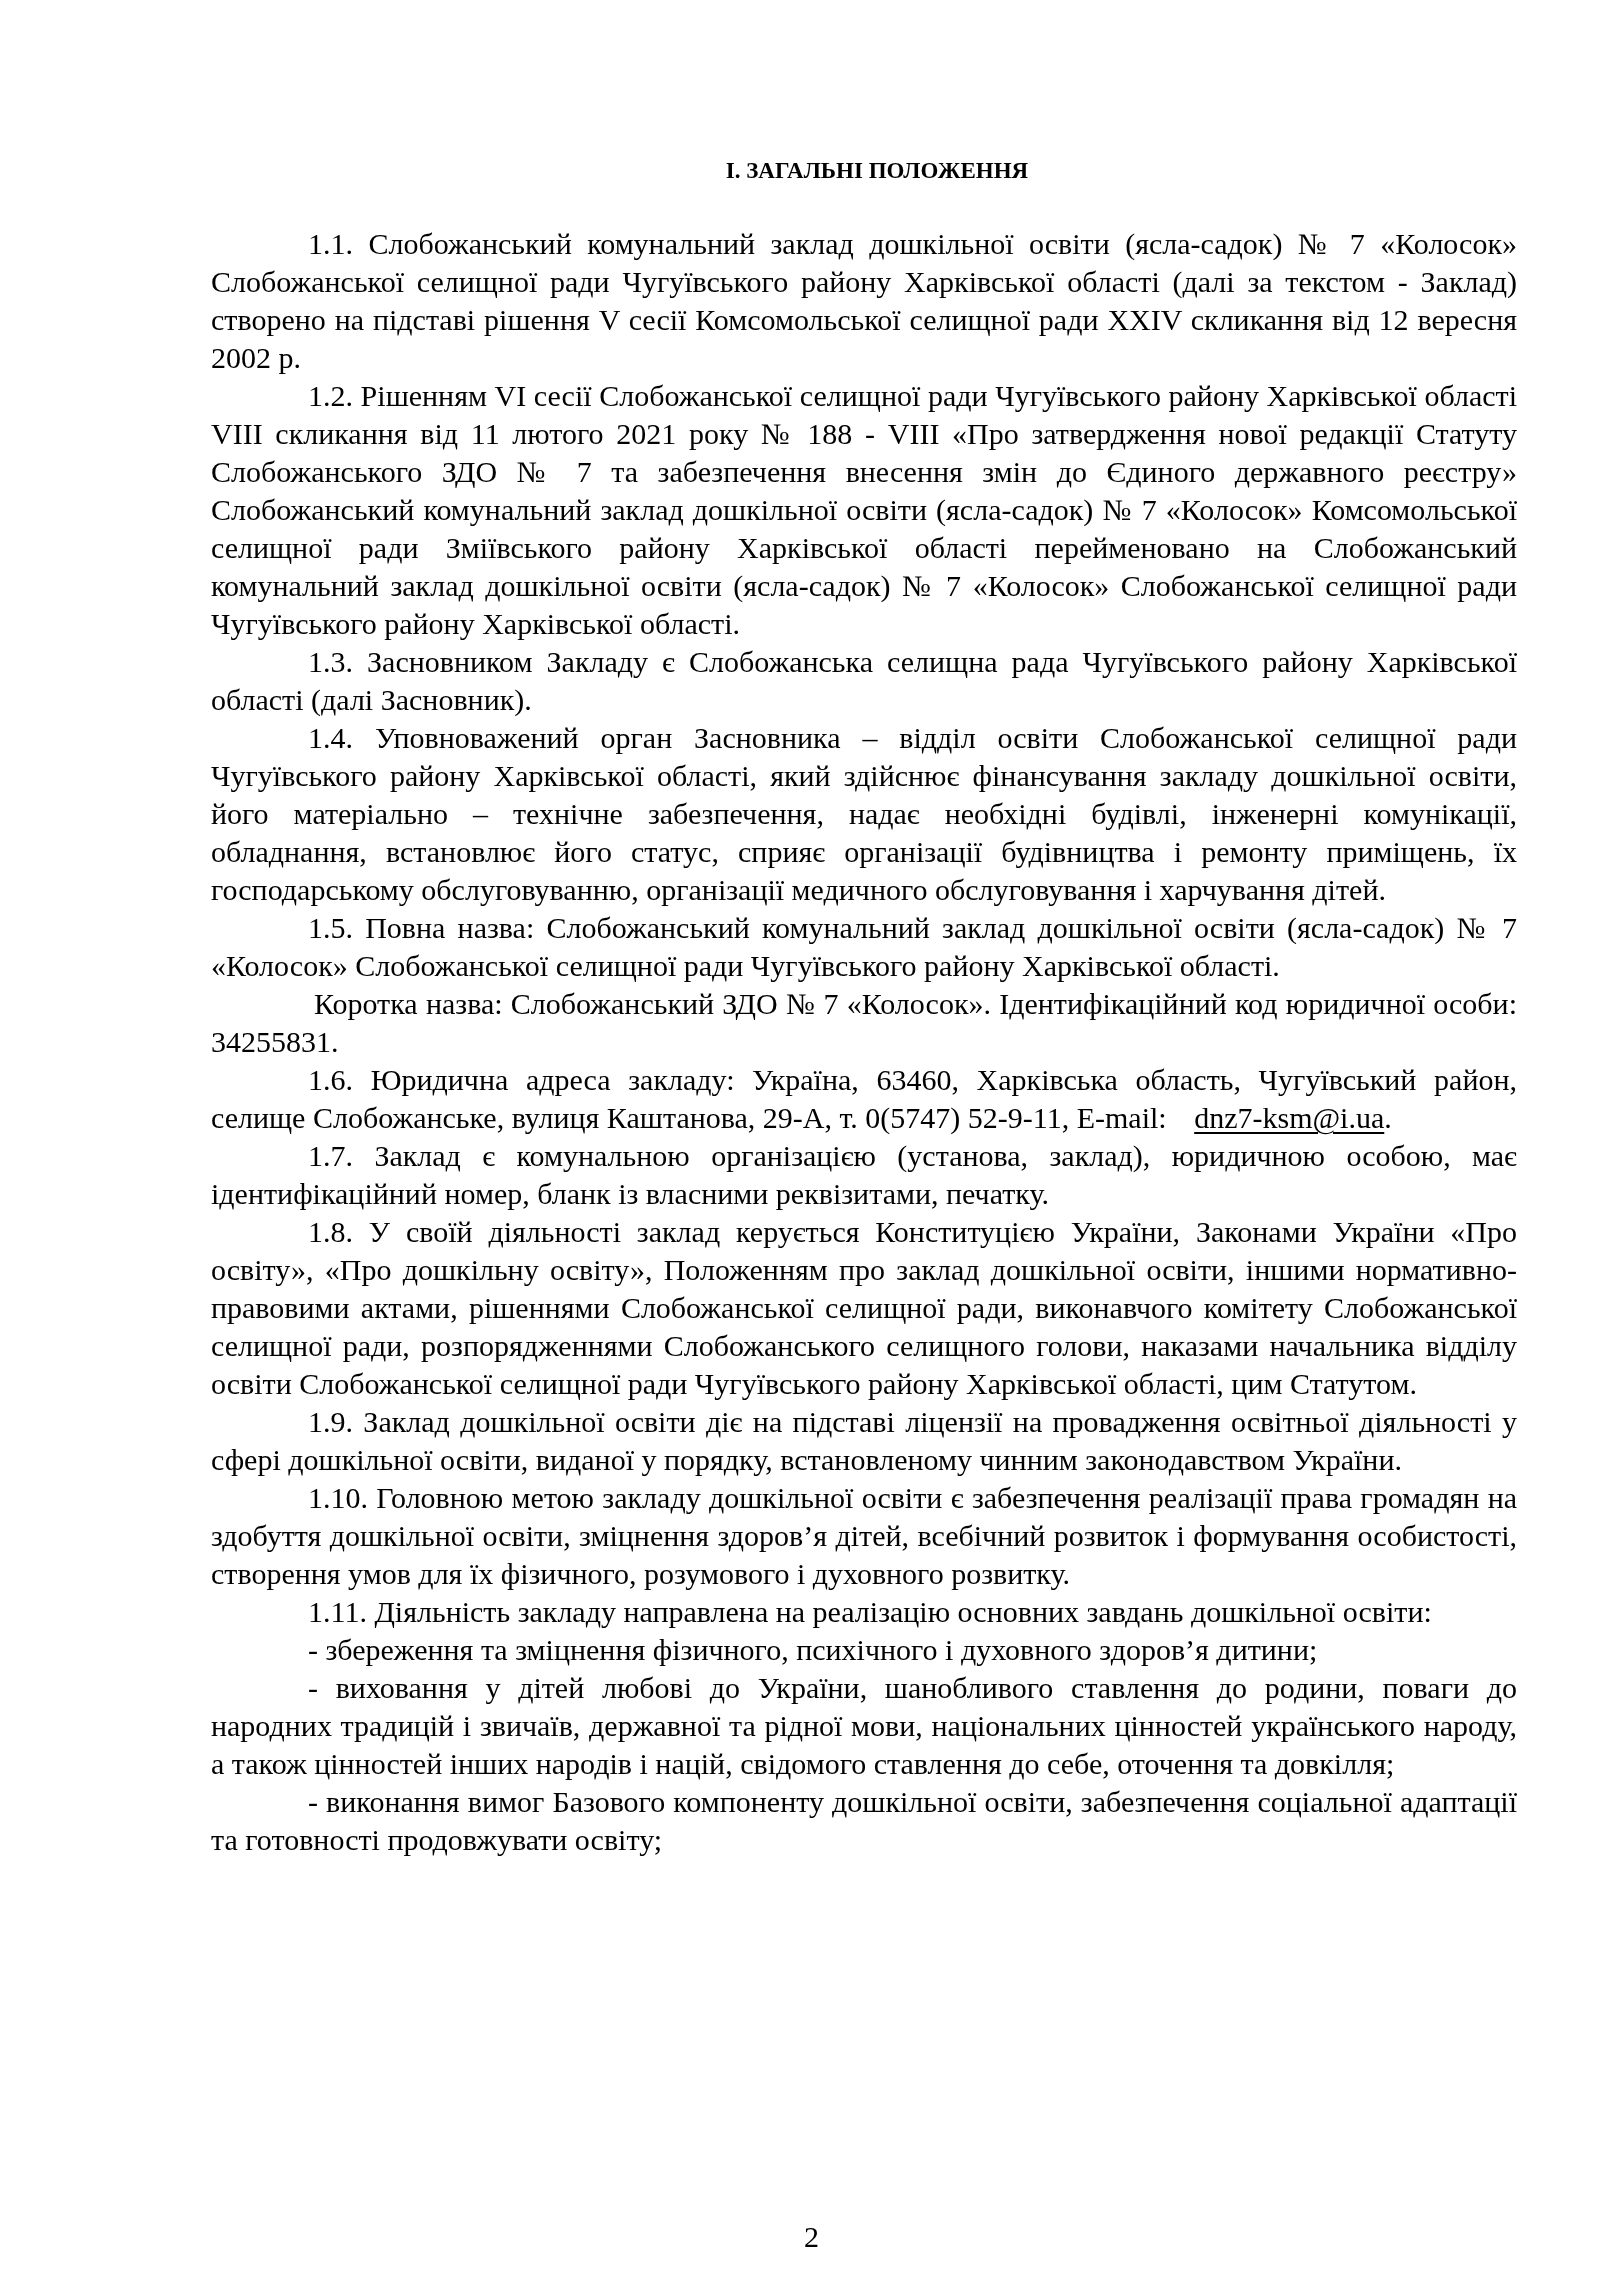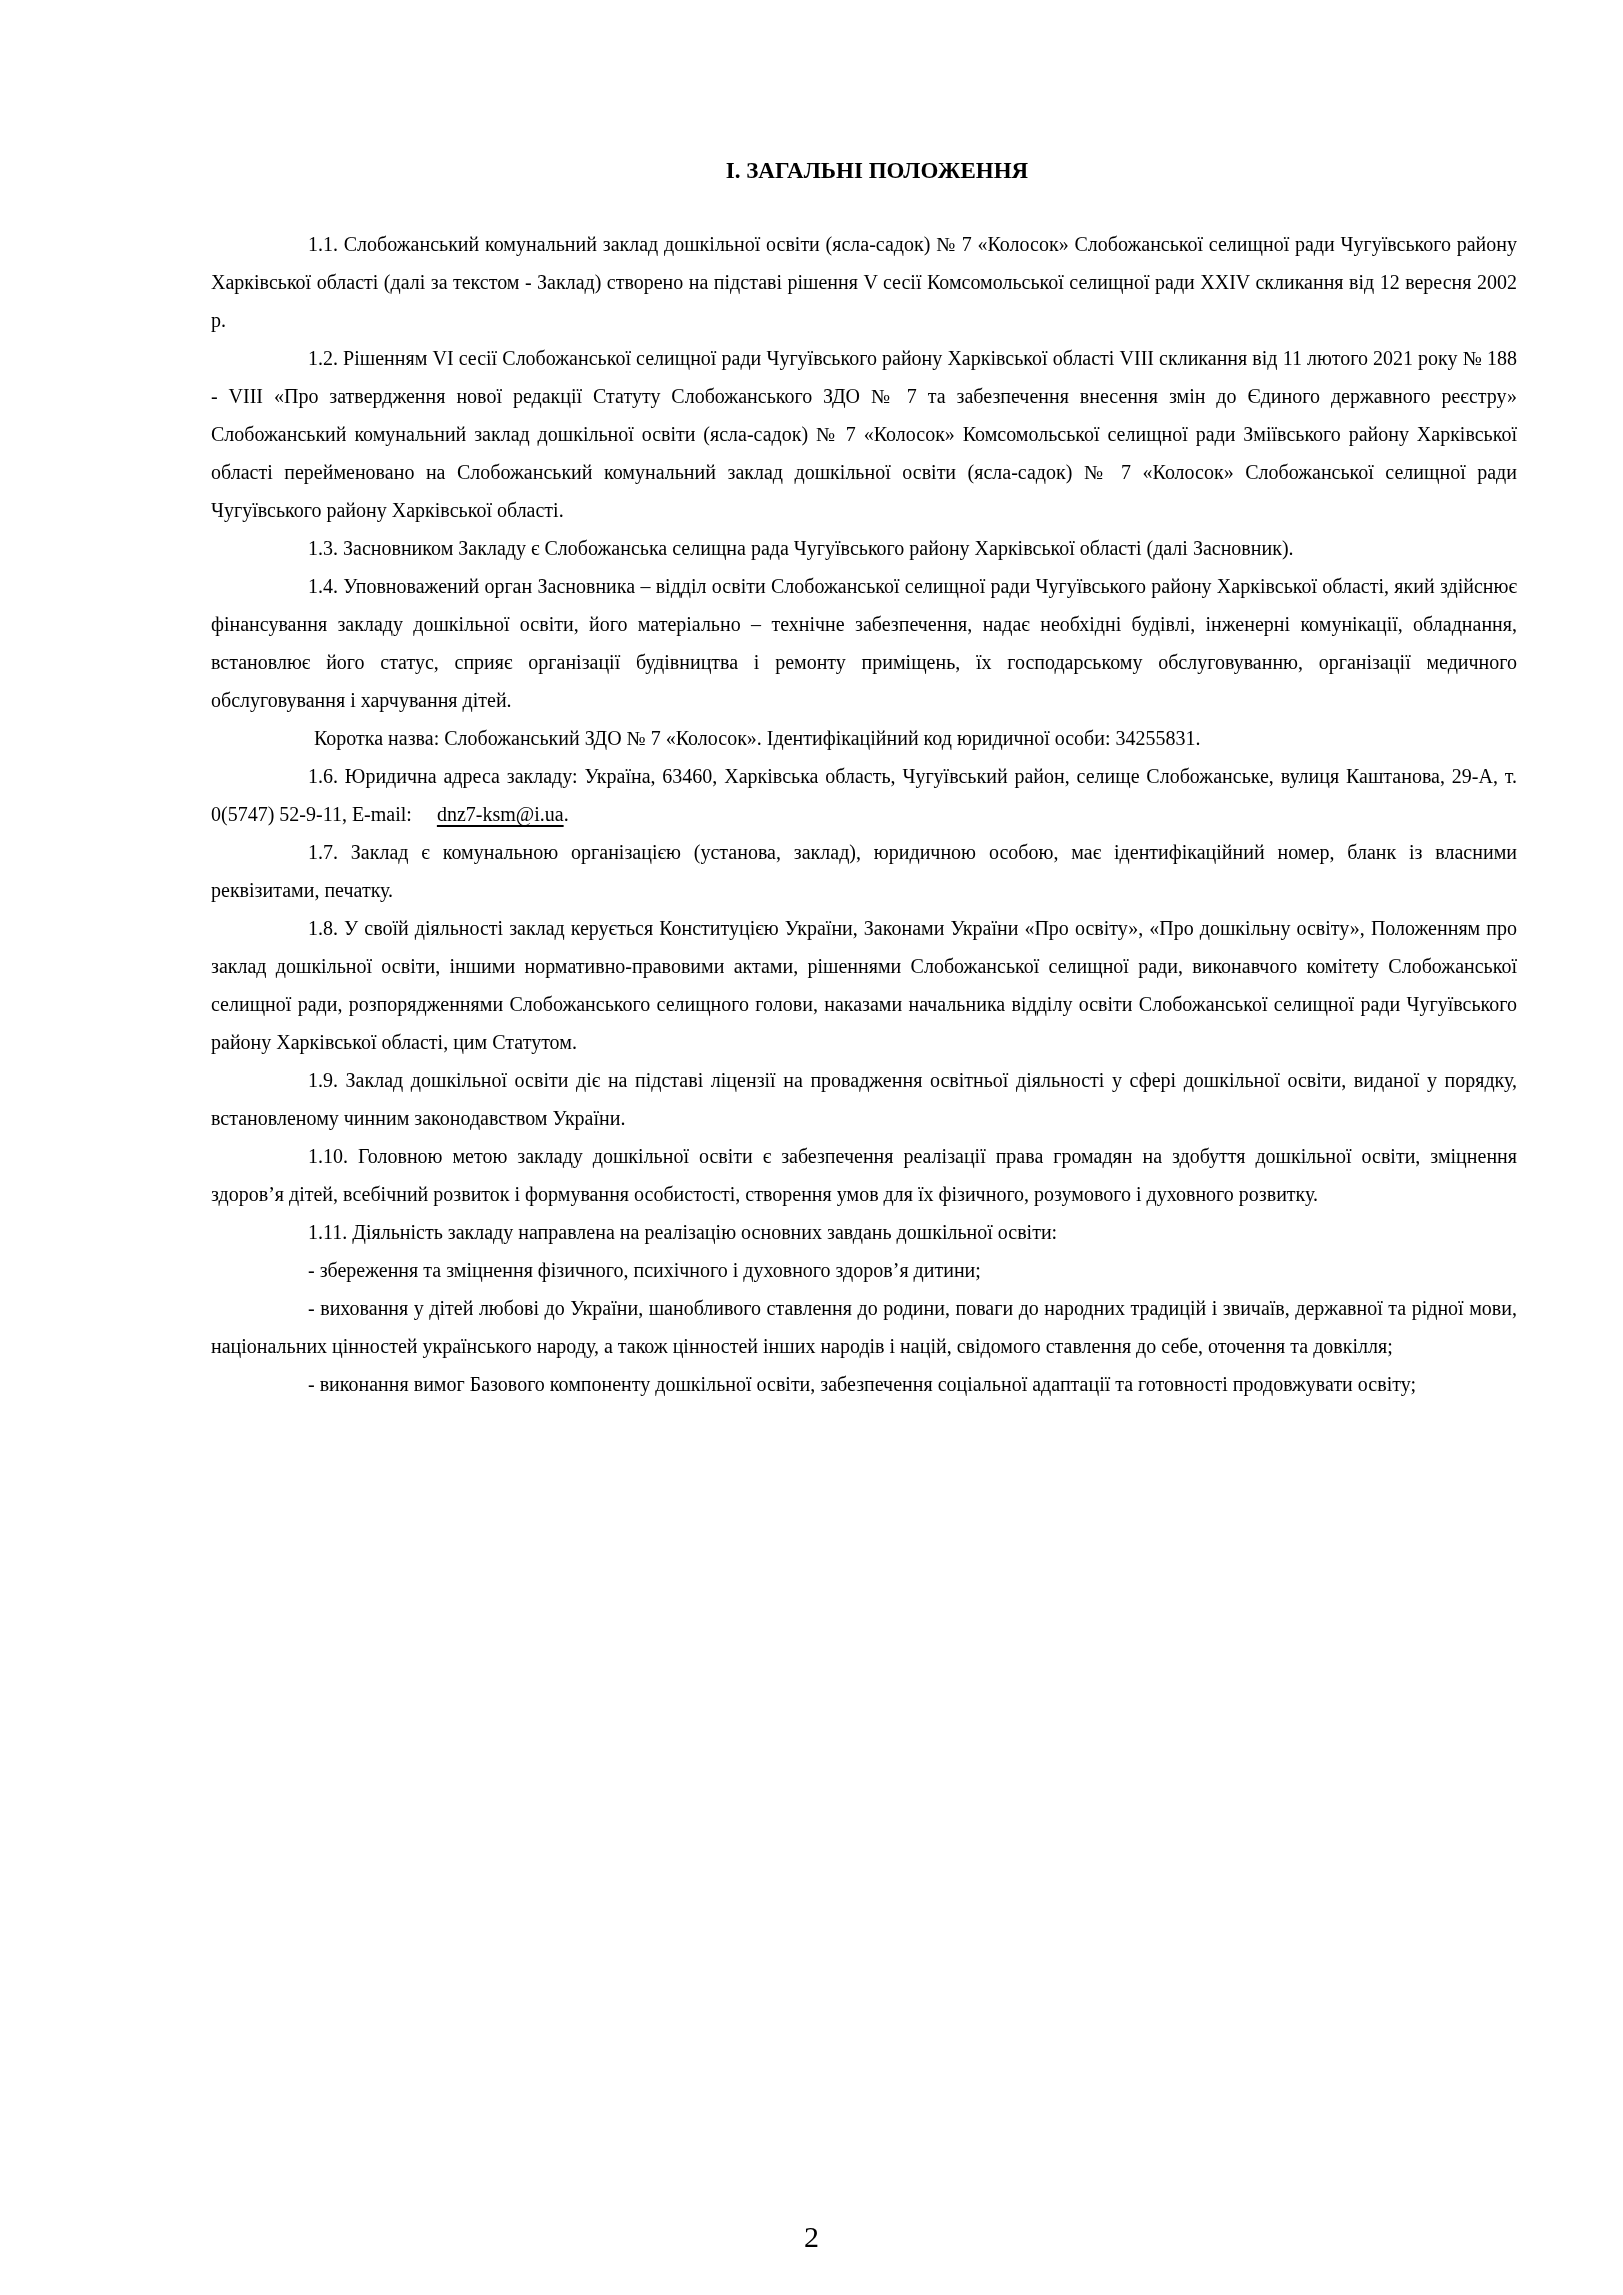--- a/index.html
+++ b/index.html
@@ -27,21 +27,21 @@
     font-size: 23px;
     line-height: 38px;
     padding-left: 26px;
     box-sizing: border-box;
   }
   .body-text {
     position: absolute;
     top: 225px;
     left: 0;
     width: 100%;
-    font-size: 20px;
+    font-size: 30px;
     line-height: 38px;
   }
   .para {
     margin: 0;
     text-align: justify;
     text-indent: 97px;
   }
   .para.indent-extra { text-indent: 103px; }
   .bullet { text-indent: 97px; }
   .email {
@@ -64,20 +64,21 @@
 <body>
 
 <div class="page">
   <div class="heading">І. ЗАГАЛЬНІ ПОЛОЖЕННЯ</div>
 
   <div class="body-text">
     <p class="para">1.1. Слобожанський комунальний заклад дошкільної освіти (ясла-садок) № 7 «Колосок» Слобожанської селищної ради Чугуївського району Харківської області (далі за текстом - Заклад) створено на підставі рішення V сесії  Комсомольської селищної ради XXIV скликання від 12 вересня 2002 р.</p>
     <p class="para">1.2. Рішенням VI сесії Слобожанської селищної ради Чугуївського району Харківської області VIII скликання від 11 лютого 2021 року № 188 - VIII «Про затвердження нової редакції Статуту Слобожанського ЗДО № 7 та забезпечення внесення змін до Єдиного державного реєстру» Слобожанський комунальний заклад дошкільної освіти (ясла-садок) № 7 «Колосок» Комсомольської селищної ради Зміївського району Харківської області перейменовано на Слобожанський комунальний заклад дошкільної освіти (ясла-садок) № 7 «Колосок» Слобожанської селищної ради Чугуївського району Харківської області.</p>
     <p class="para">1.3. Засновником Закладу є Слобожанська селищна рада Чугуївського району Харківської області (далі Засновник).</p>
     <p class="para">1.4. Уповноважений орган Засновника – відділ освіти Слобожанської селищної ради Чугуївського району Харківської області, який здійснює фінансування закладу дошкільної освіти, його матеріально – технічне забезпечення, надає необхідні будівлі, інженерні комунікації, обладнання, встановлює його статус, сприяє організації будівництва і ремонту приміщень, їх  господарському обслуговуванню, організації медичного обслуговування і харчування дітей.</p>
+    <p class="para">1.5. Повна назва: Слобожанський комунальний заклад дошкільної освіти (ясла-садок) № 7 «Колосок» Слобожанської селищної ради Чугуївського району Харківської області.</p>
     <p class="para indent-extra">Коротка назва: Слобожанський ЗДО № 7 «Колосок». Ідентифікаційний код юридичної особи: 34255831.</p>
     <p class="para"><span>1.6. Юридична адреса  закладу: Україна, 63460, Харківська область, Чугуївський район, селище  Слобожанське, вулиця Каштанова, 29-А, т. 0(5747) 52-9-11,  E-mail:  </span><span class="email">dnz7-ksm@i.ua</span><span>.</span></p>
     <p class="para">1.7. Заклад є комунальною організацією (установа, заклад), юридичною особою, має ідентифікаційний номер, бланк із власними реквізитами, печатку.</p>
     <p class="para">1.8. У своїй діяльності заклад керується Конституцією  України,  Законами  України «Про  освіту», «Про дошкільну освіту», Положенням про заклад дошкільної освіти, іншими нормативно-правовими актами,   рішеннями Слобожанської селищної ради, виконавчого комітету Слобожанської селищної ради, розпорядженнями Слобожанського селищного голови, наказами начальника відділу освіти Слобожанської селищної ради Чугуївського району Харківської області, цим Статутом.</p>
     <p class="para">1.9. Заклад дошкільної освіти діє на підставі ліцензії на провадження освітньої діяльності у сфері дошкільної освіти, виданої у порядку, встановленому чинним законодавством України.</p>
     <p class="para">1.10. Головною метою закладу дошкільної освіти є забезпечення реалізації права громадян на здобуття дошкільної освіти, зміцнення здоров’я дітей, всебічний розвиток і формування особистості, створення умов для їх фізичного, розумового і духовного розвитку.</p>
     <p class="para">1.11. Діяльність закладу направлена на реалізацію основних завдань дошкільної освіти:</p>
     <p class="para bullet">- збереження та зміцнення фізичного, психічного і духовного здоров’я дитини;</p>
     <p class="para bullet">- виховання у дітей любові до України, шанобливого ставлення до родини, поваги до народних традицій і звичаїв, державної та рідної мови, національних цінностей українського народу, а також цінностей інших народів і націй, свідомого ставлення до себе, оточення та довкілля;</p>
     <p class="para bullet">- виконання вимог Базового компоненту дошкільної освіти, забезпечення соціальної адаптації та готовності продовжувати освіту;</p>

